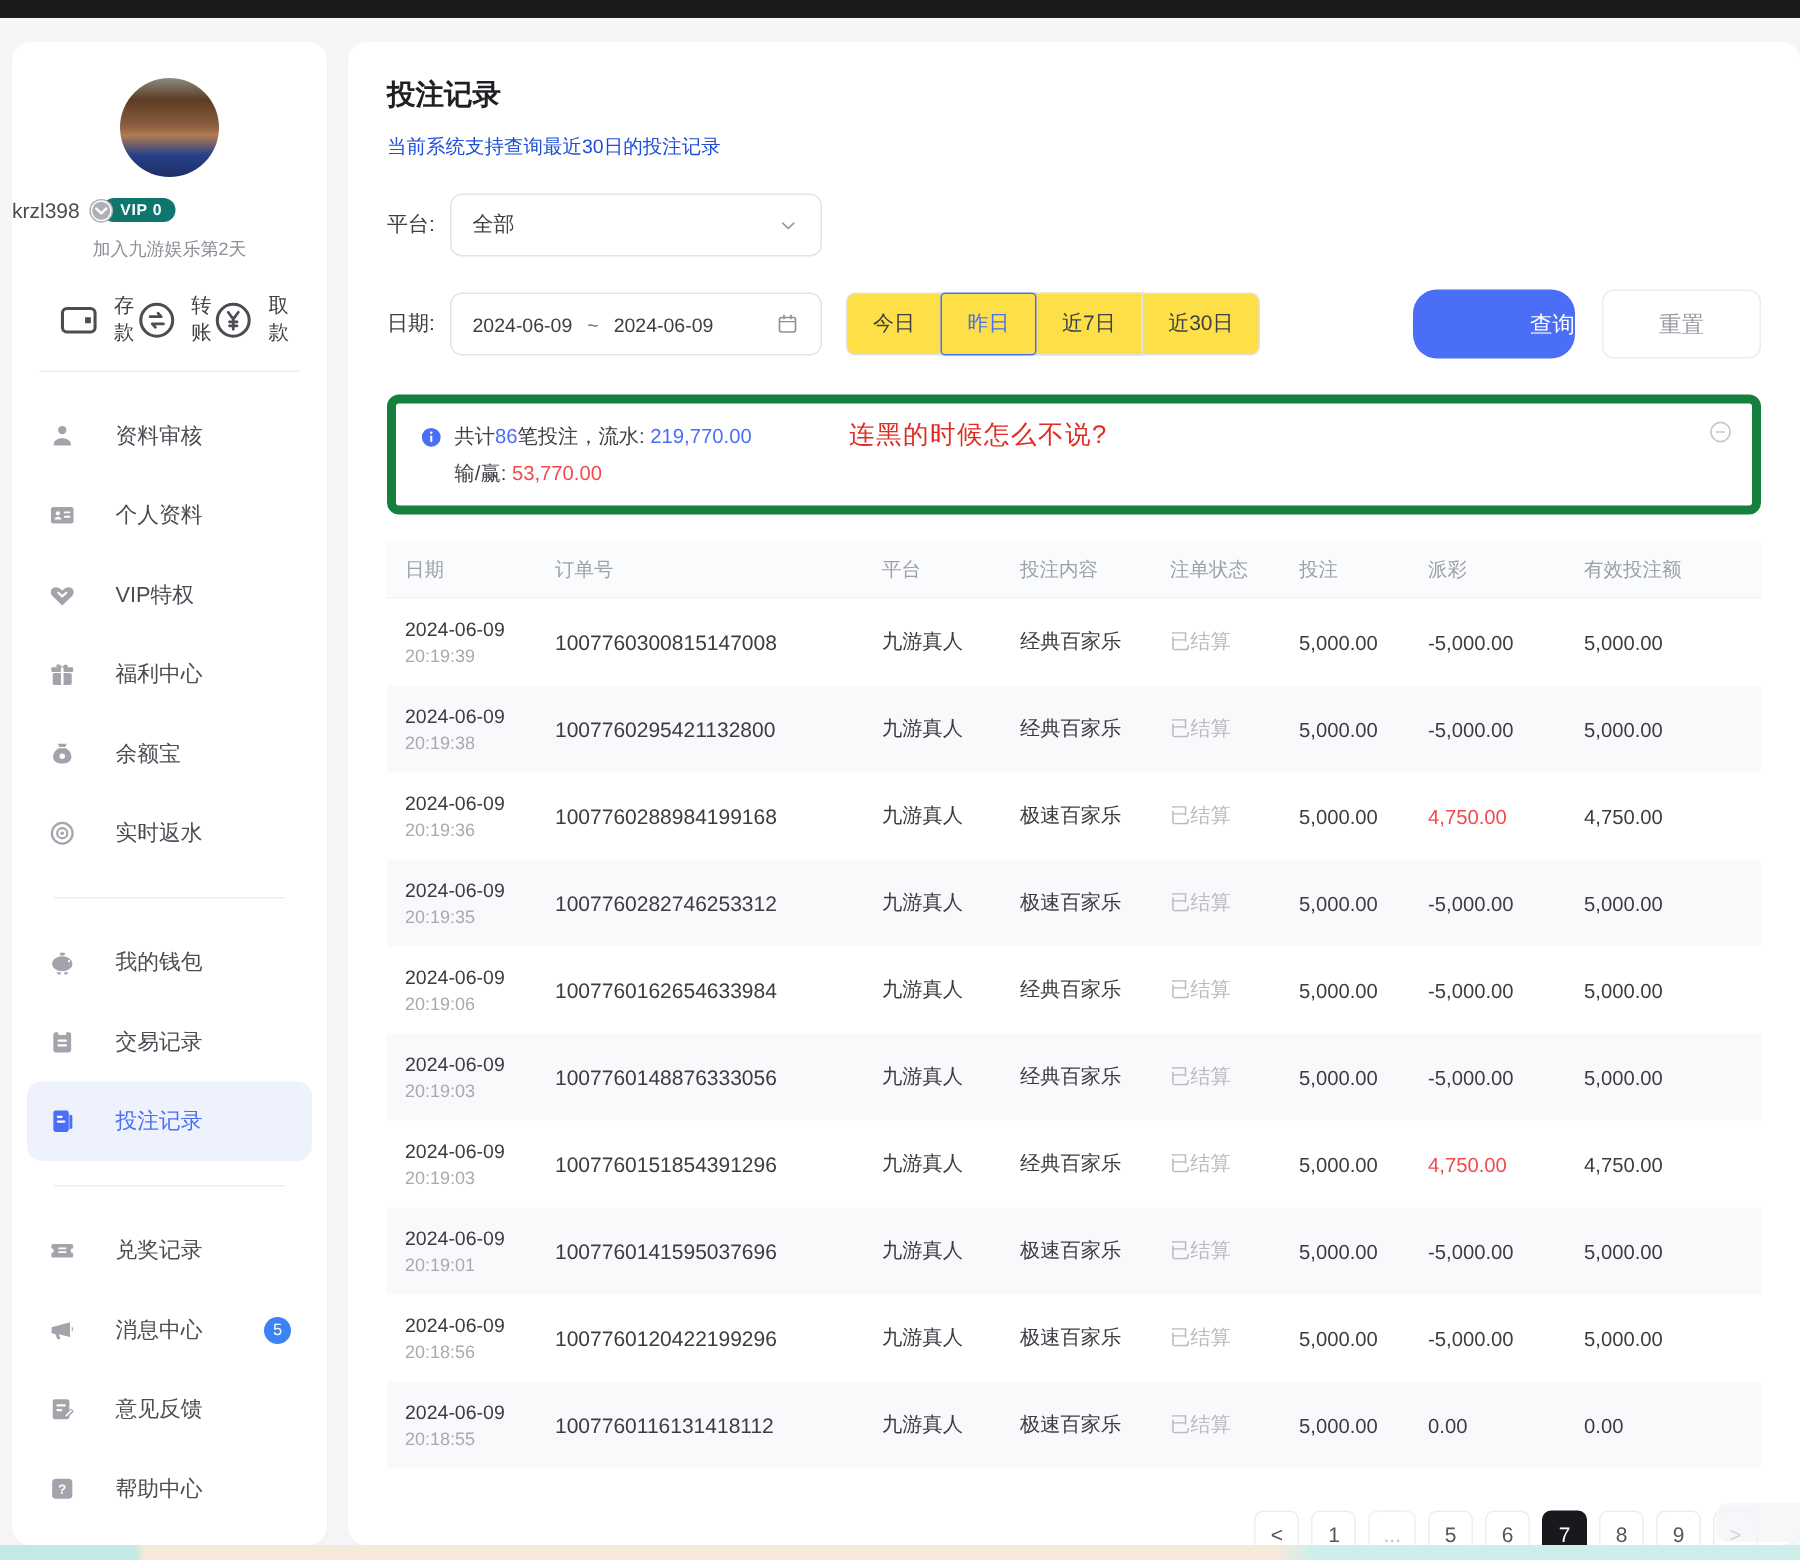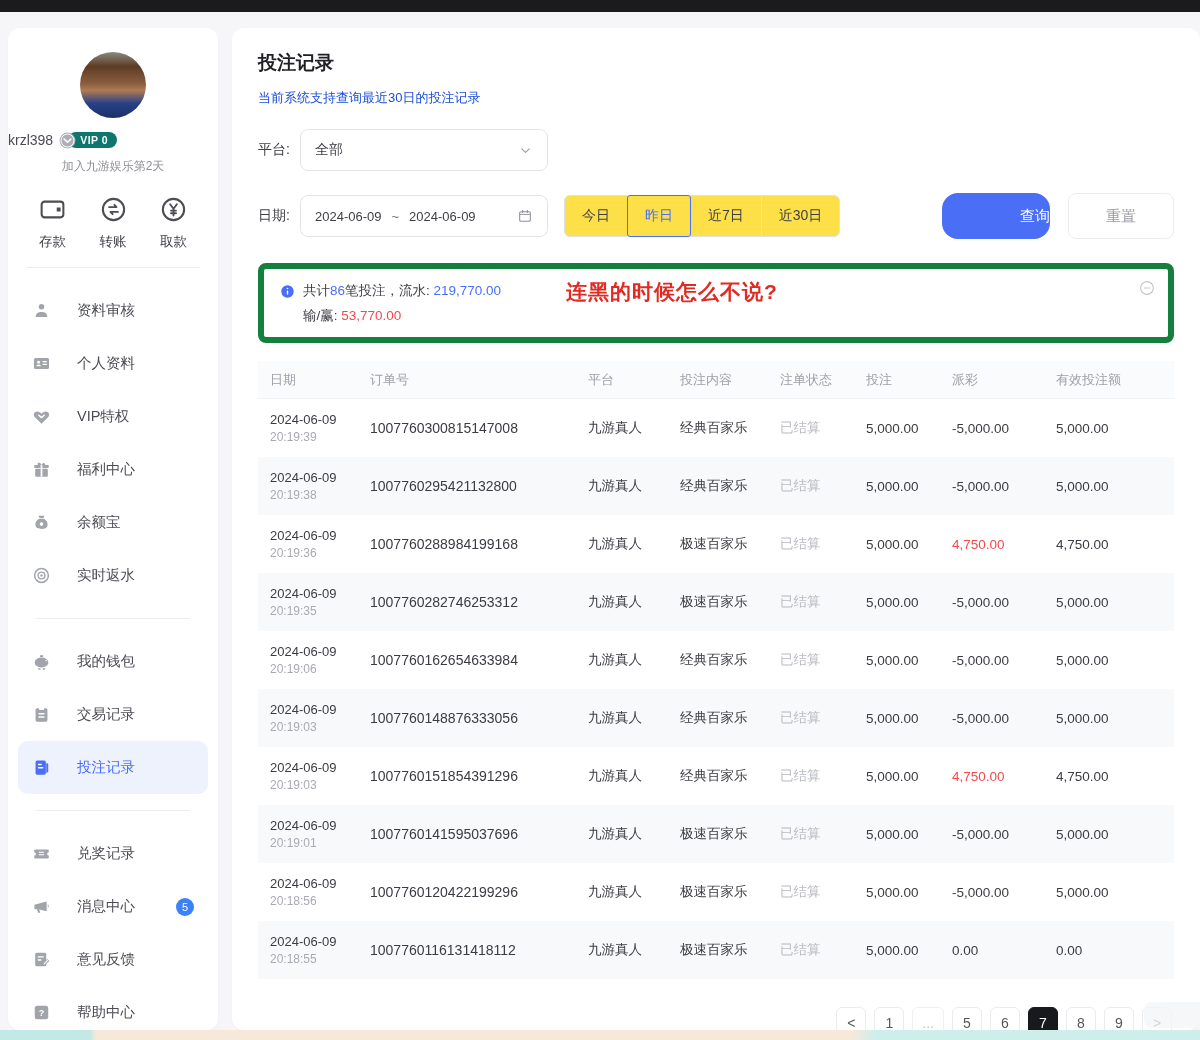--- a/index.html
+++ b/index.html
@@ -32,21 +32,21 @@
   .avatar{width:66px;height:66px;border-radius:50%;margin:0 auto;
     background:linear-gradient(180deg,#8a8a80 0%,#5d3c24 22%,#8a5e3e 48%,#b07a52 58%,#274089 78%,#1d2f66 100%);}
   .user-row{margin-top:13px;display:flex;align-items:center;justify-content:flex-start;gap:5px;}
   .username{font-size:14px;color:#4b4c52;}
   .vip-badge{display:inline-flex;align-items:center;height:18px;}
   .vip-circ{width:19px;height:19px;font-size:19px;color:#b0b1b8;z-index:2;}
   .vip-pill{background:#0f766e;color:#fff;font-size:10.5px;font-weight:bold;
     border-radius:9px;padding:2px 9px 2px 12px;margin-left:-9px;letter-spacing:.5px;}
   .joined{margin-top:9px;font-size:12px;color:#8e8f96;}
   .quick-actions{display:flex;justify-content:space-between;padding:0 30px;margin-top:20px;}
-  .qa-item{display:flex;flex-direction:column;align-items:center;gap:9px;cursor:pointer;}
+  .qa-item{display:flex;flex-direction:row;align-items:center;gap:9px;cursor:pointer;}
   .qa-icon{font-size:29px;color:#4c4d53;}
   .qa-label{font-size:13.5px;color:#3f4046;}
   .nav-divider{height:1px;background:#ededf0;margin:16px 18px;}
   .sidebar-nav{padding:0 10px;}
   .nav-group{display:flex;flex-direction:column;}
   .nav-item{display:flex;align-items:center;gap:26px;height:53px;padding:0 14px;
     border-radius:10px;font-size:14.5px;color:#4c4d54;cursor:pointer;}
   .nav-icon{font-size:19px;color:#a2a4ac;flex:none;}
   .nav-item.active{background:#eef2fd;color:var(--accent);}
   .nav-item.active .nav-icon{color:var(--accent);}
@@ -80,21 +80,21 @@
 
   
   .summary{position:relative;margin-top:24px;border:6px solid #15803d;border-radius:8px;
     padding:13px 16px 12px;min-height:64px;}
   .sum-line1{display:flex;align-items:center;gap:8px;font-size:13.5px;color:#3e3f45;}
   .info-icon{font-size:15px;color:var(--accent);flex:none;}
   .blue-num{color:var(--accent);}
   .sum-line2{margin-left:23px;margin-top:7px;font-size:13.5px;color:#3e3f45;}
   .red-num{color:var(--win-red);}
   .collapse-icon{position:absolute;right:12px;top:10px;font-size:18px;color:#c6c7cc;cursor:pointer;}
-  .annotation{position:absolute;left:302px;top:9px;font-size:21px;font-weight:bold;
+  .annotation{position:absolute;left:302px;top:9px;font-size:17px;font-weight:normal;
     color:var(--ann-red);white-space:nowrap;pointer-events:none;letter-spacing:1px;}
 
   
   .table{margin-top:18px;}
   .t-header,.t-row{display:grid;grid-template-columns:112px 218px 92px 100px 86px 86px 104px 1fr;
     align-items:center;}
   .t-header{height:38px;background:#fafbfc;border-bottom:1px solid #f2f3f5;}
   .th{font-size:13px;color:#9ea0a8;font-weight:normal;}
   .th:first-child,.t-cell:first-child{padding-left:12px;}
   .t-row{height:58px;font-size:13.5px;color:#3b3c42;}

